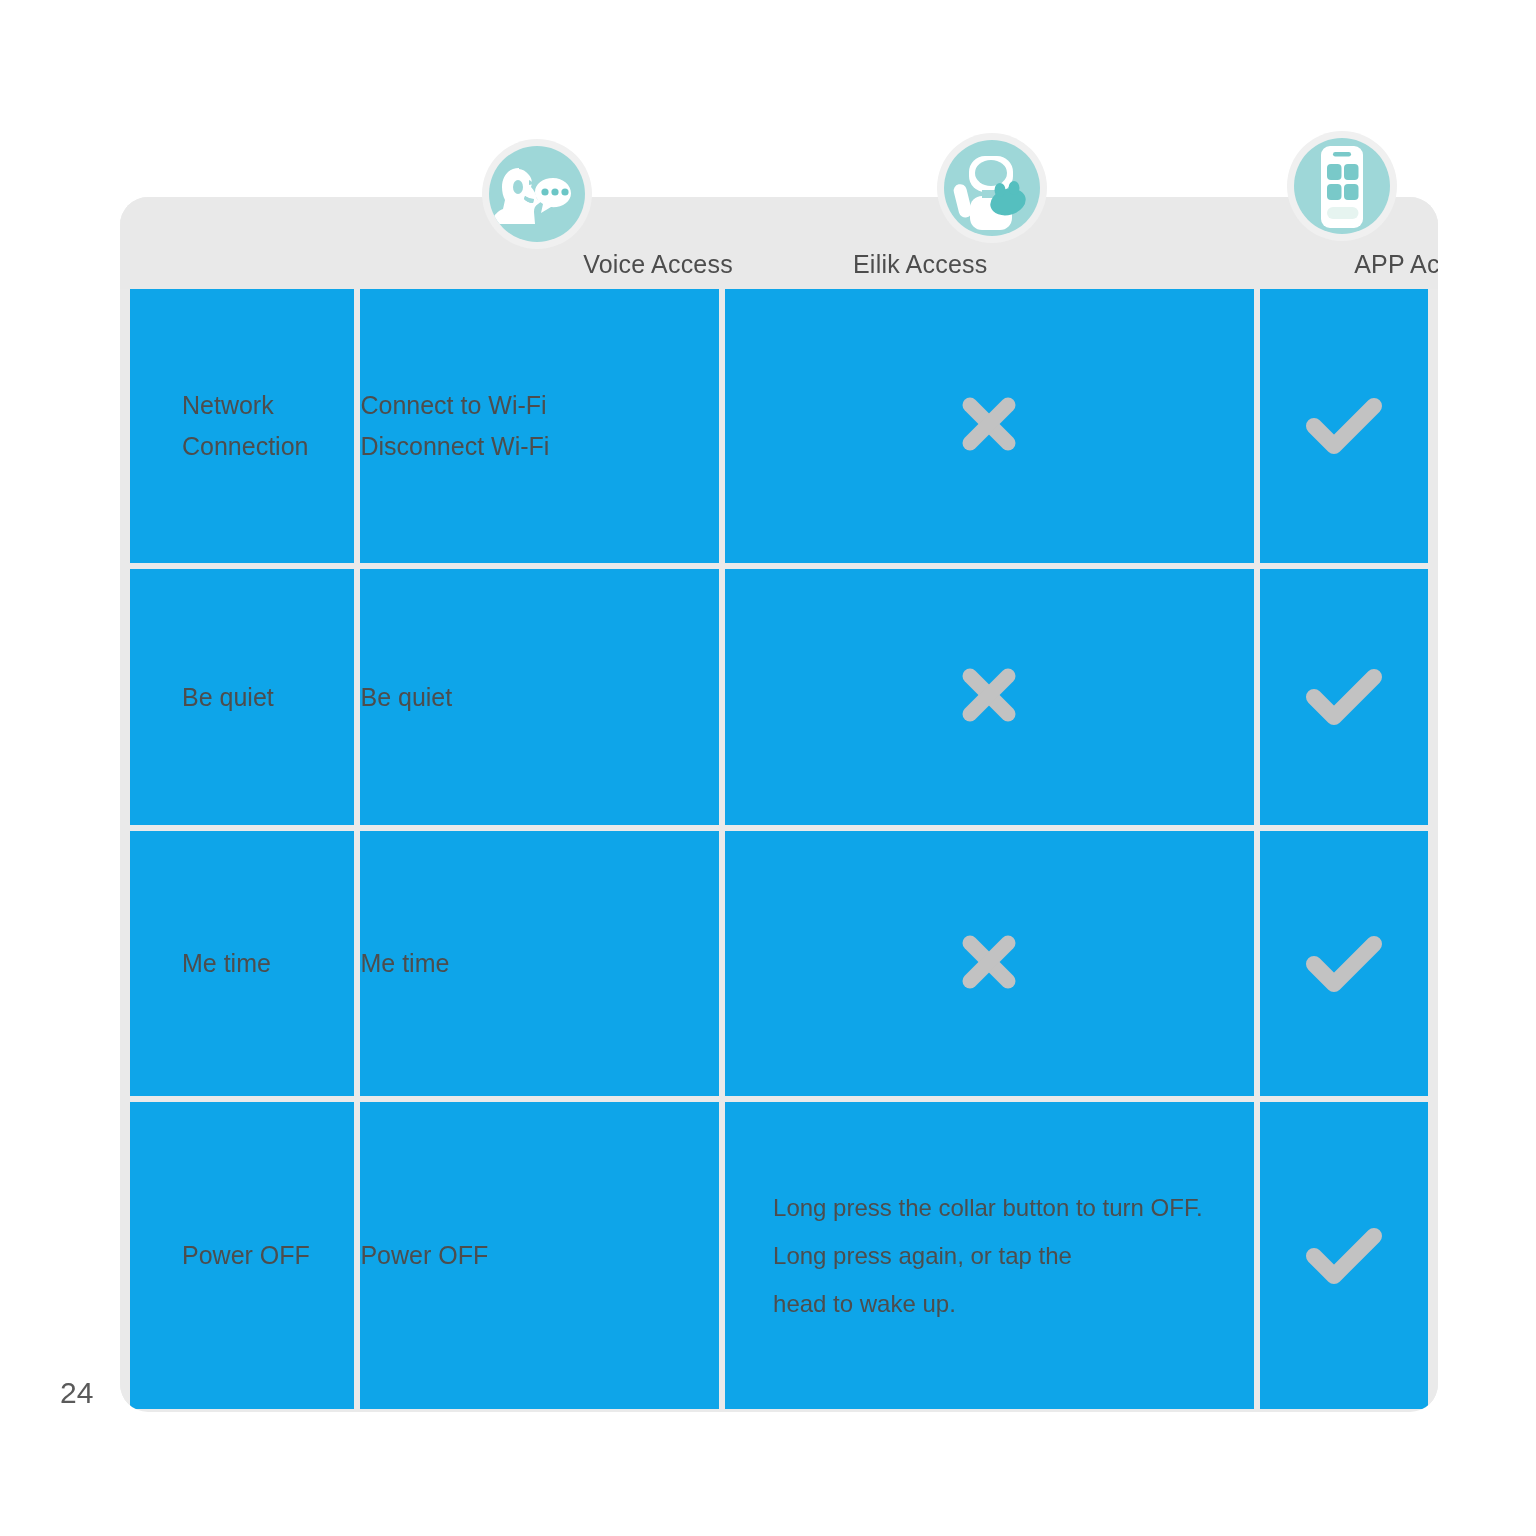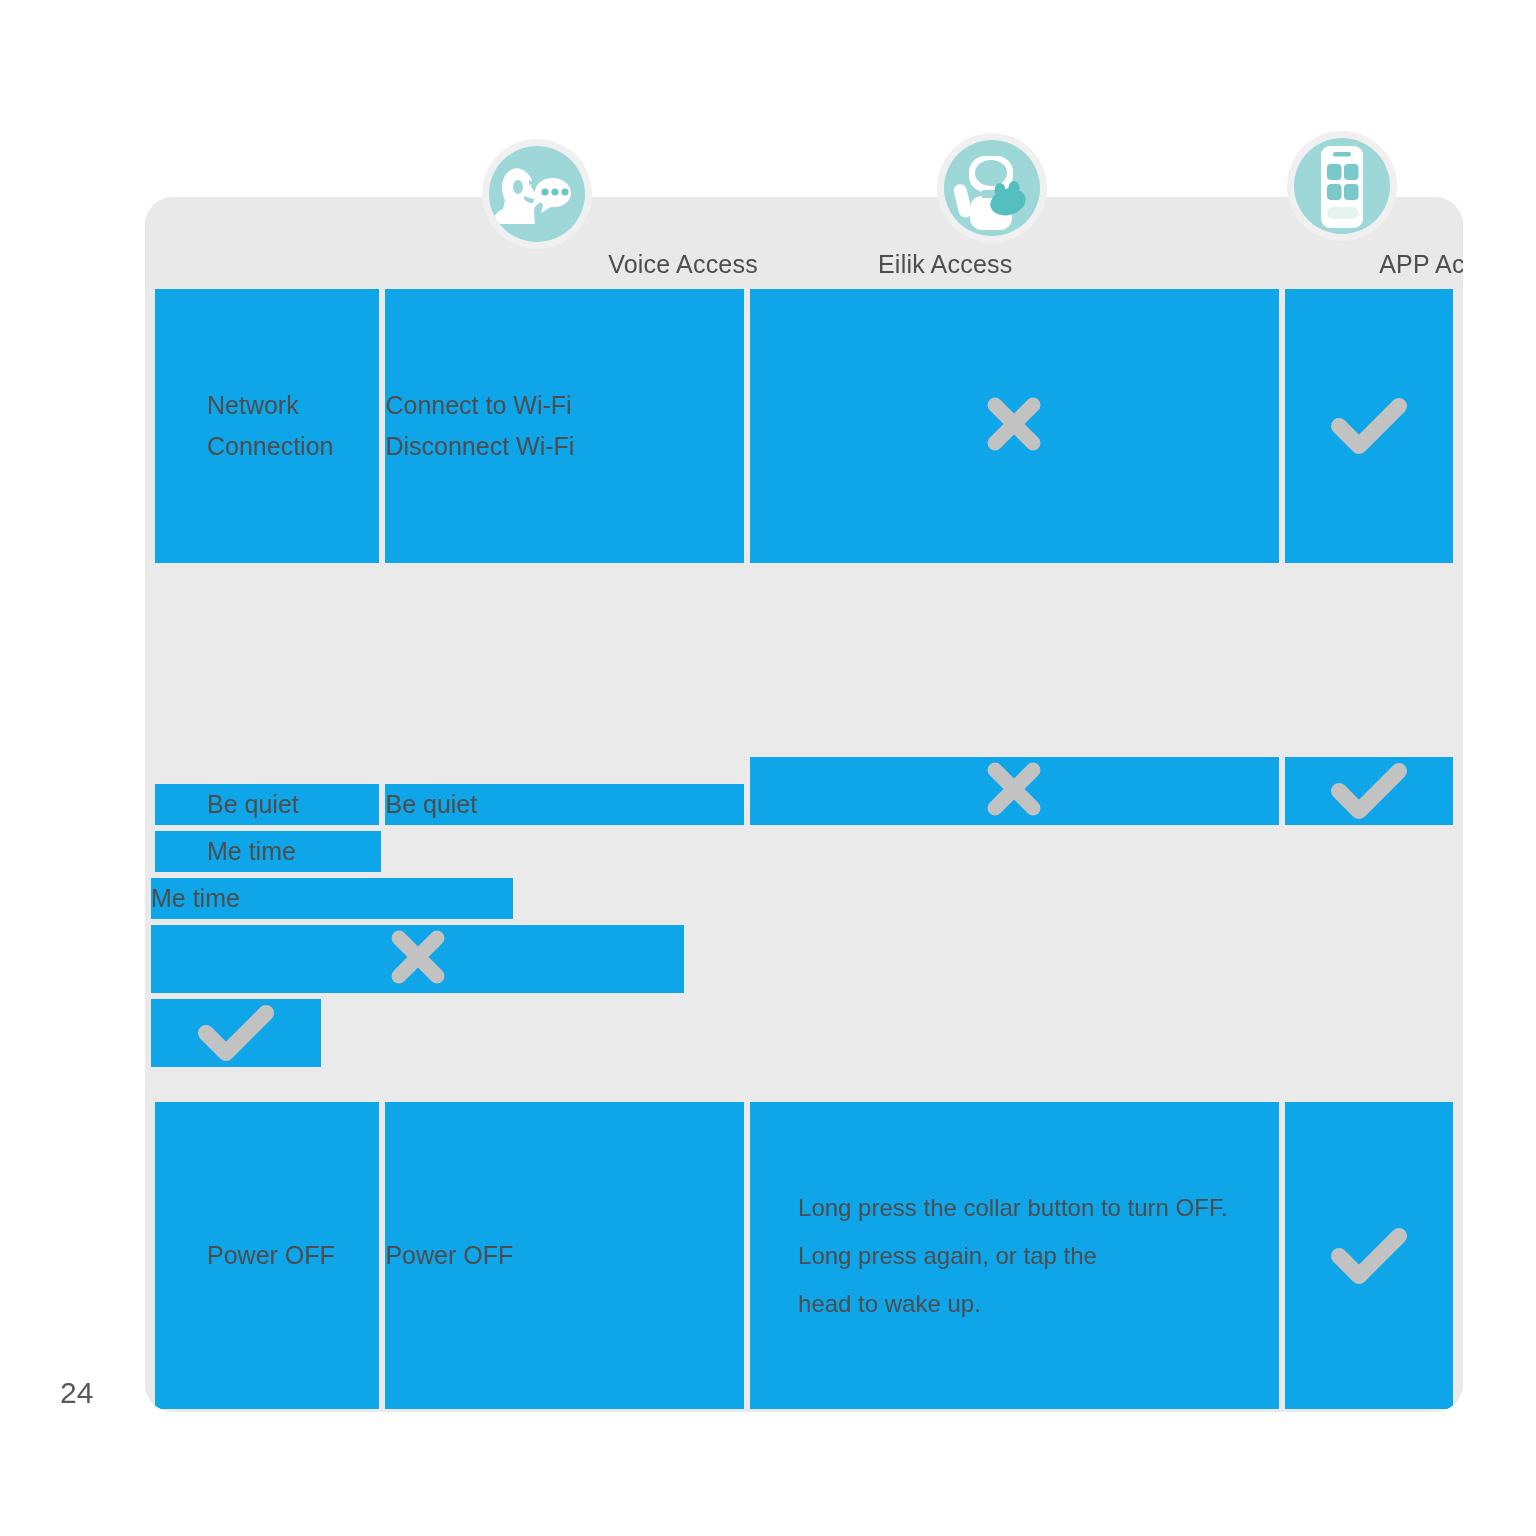--- a/index.html
+++ b/index.html
@@ -49,21 +49,20 @@
   
   .table-wrap {
     position: absolute;
     left: 120px;
     top: 197px;
     width: 1318px;
     height: 1215px;
     background: #eaeaea;
     border-radius: 28px;
     overflow: hidden;
-    margin-left: 25px;
   }
 
   .thead {
     position: relative;
     height: 92px;
     background: #e9e9e9;
   }
   .th {
     position: absolute;
     bottom: 10px;
@@ -83,22 +82,22 @@
     width: 1318px;
     height: 1123px;
   }
 
   .trow {
     position: relative;
     display: flex;
     background: #eaeaea;
   }
   .trow.r1 { height: 280px; }
-  .trow.r2 { height: 262px; align-items: flex-end; }
-  .trow.r3 { height: 271px; flex-direction: column; }
+  .trow.r2 { height: 262px; }
+  .trow.r3 { height: 271px; }
   .trow.r4 { height: 307px; }
 
   .cell {
     background: #0ea5e9;
     display: flex;
     align-items: center;
     box-sizing: border-box;
     margin: 0 0 6px 0;
   }
   .trow.r4 .cell { margin-bottom: 0; }

